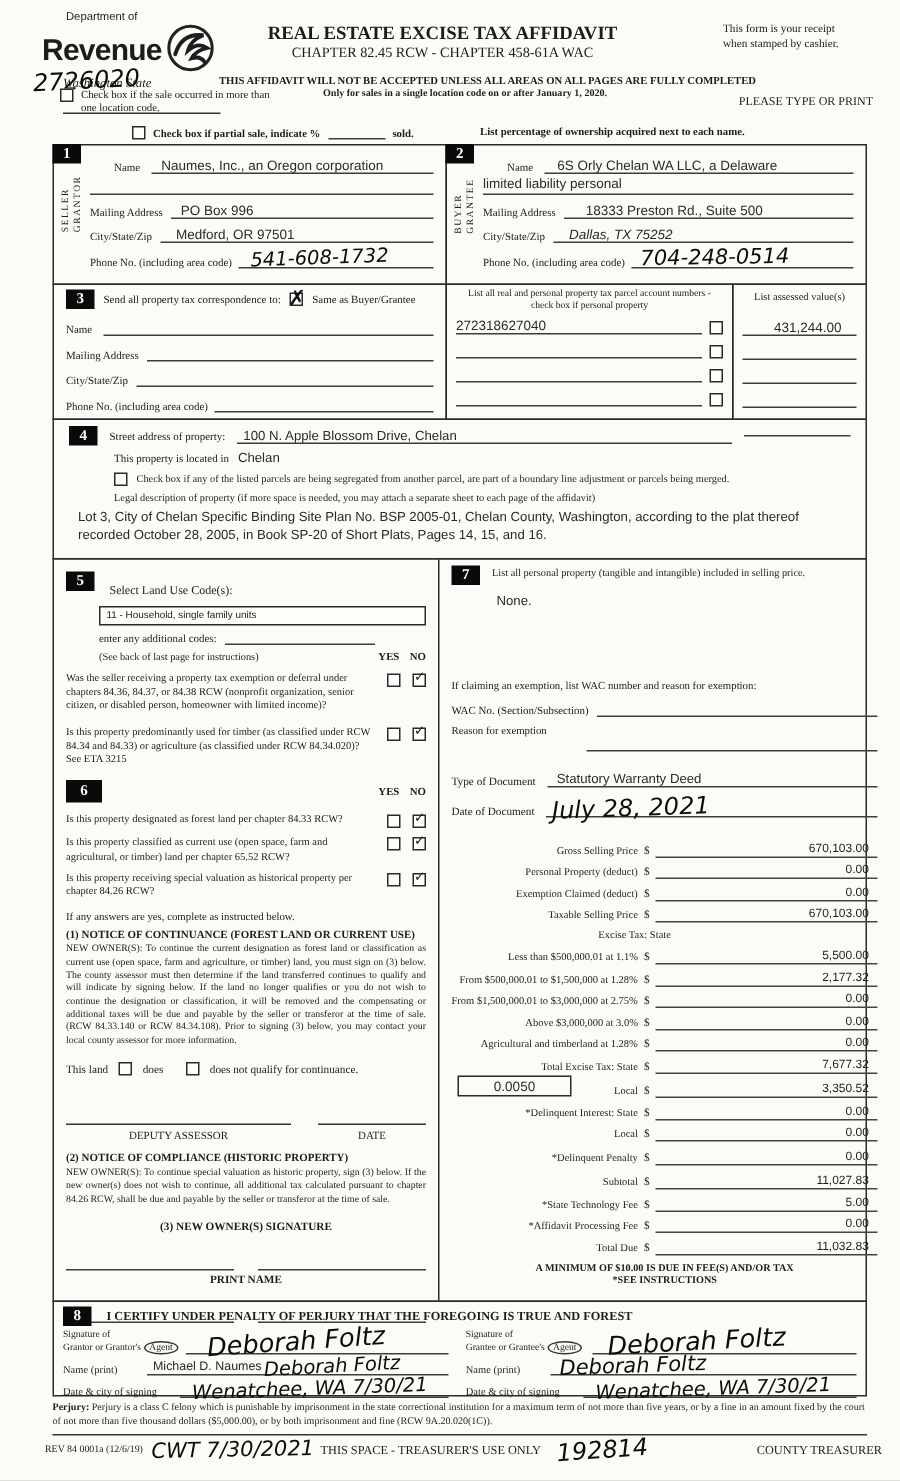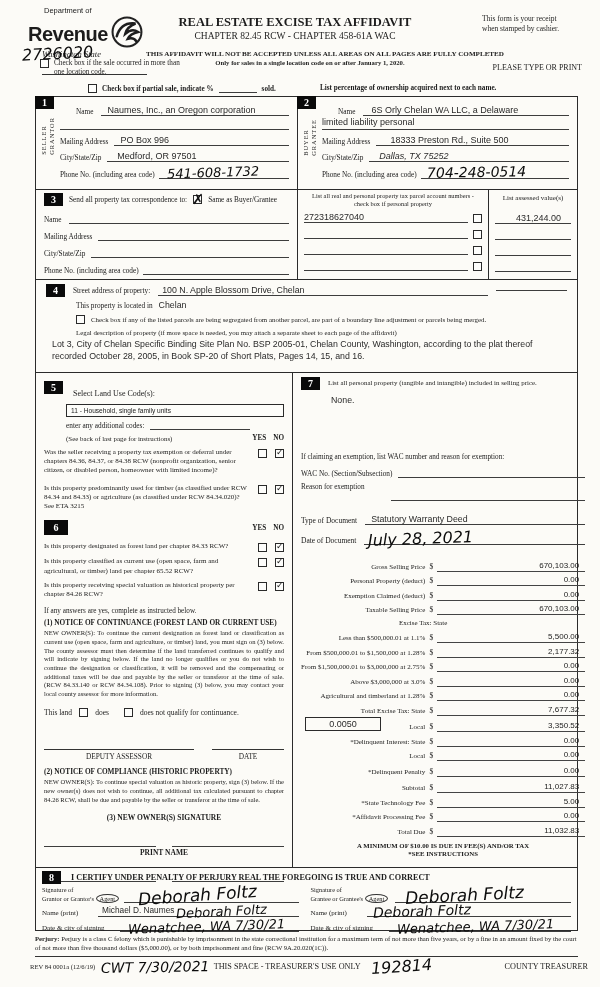--- a/index.html
+++ b/index.html
@@ -439,21 +439,21 @@
         </div>
 
       <div class="ctr b" style="font-size:6.8px; margin-top:5px;">A MINIMUM OF $10.00 IS DUE IN FEE(S) AND/OR TAX</div>
       <div class="ctr b" style="font-size:6.8px; margin-top:1px;">*SEE INSTRUCTIONS</div>
     </div>
   </div>
 
   <div class="abs box" style="left:35px; top:867px; width:543px; height:64px; padding:2px 6px;">
     <div class="frow" style="gap:10px; align-items:center; height:14px;">
       <span class="badge">8</span>
-      <span class="b" style="font-size:8.2px;">I CERTIFY UNDER PENALTY OF PERJURY REAL THE FOREGOING IS TRUE AND CORRECT</span>
+      <span class="b" style="font-size:8.2px;">I CERTIFY UNDER PENALTY OF PERJURY THAT THE FOREGOING IS TRUE AND FOREST</span>
     </div>
     <div style="display:flex;">
 
       <div style="width:50%; padding-right:8px;">
         <div class="frow" style="height:19px;">
           <span style="width:82px; font-size:6.4px; line-height:1.15;">
             <span>Signature of</span><br>
             <span>Grantor or Grantor's</span>
             <span style="border:1px solid #333; border-radius:50%; padding:0 3px; display:inline-block;">Agent</span>
           </span>

